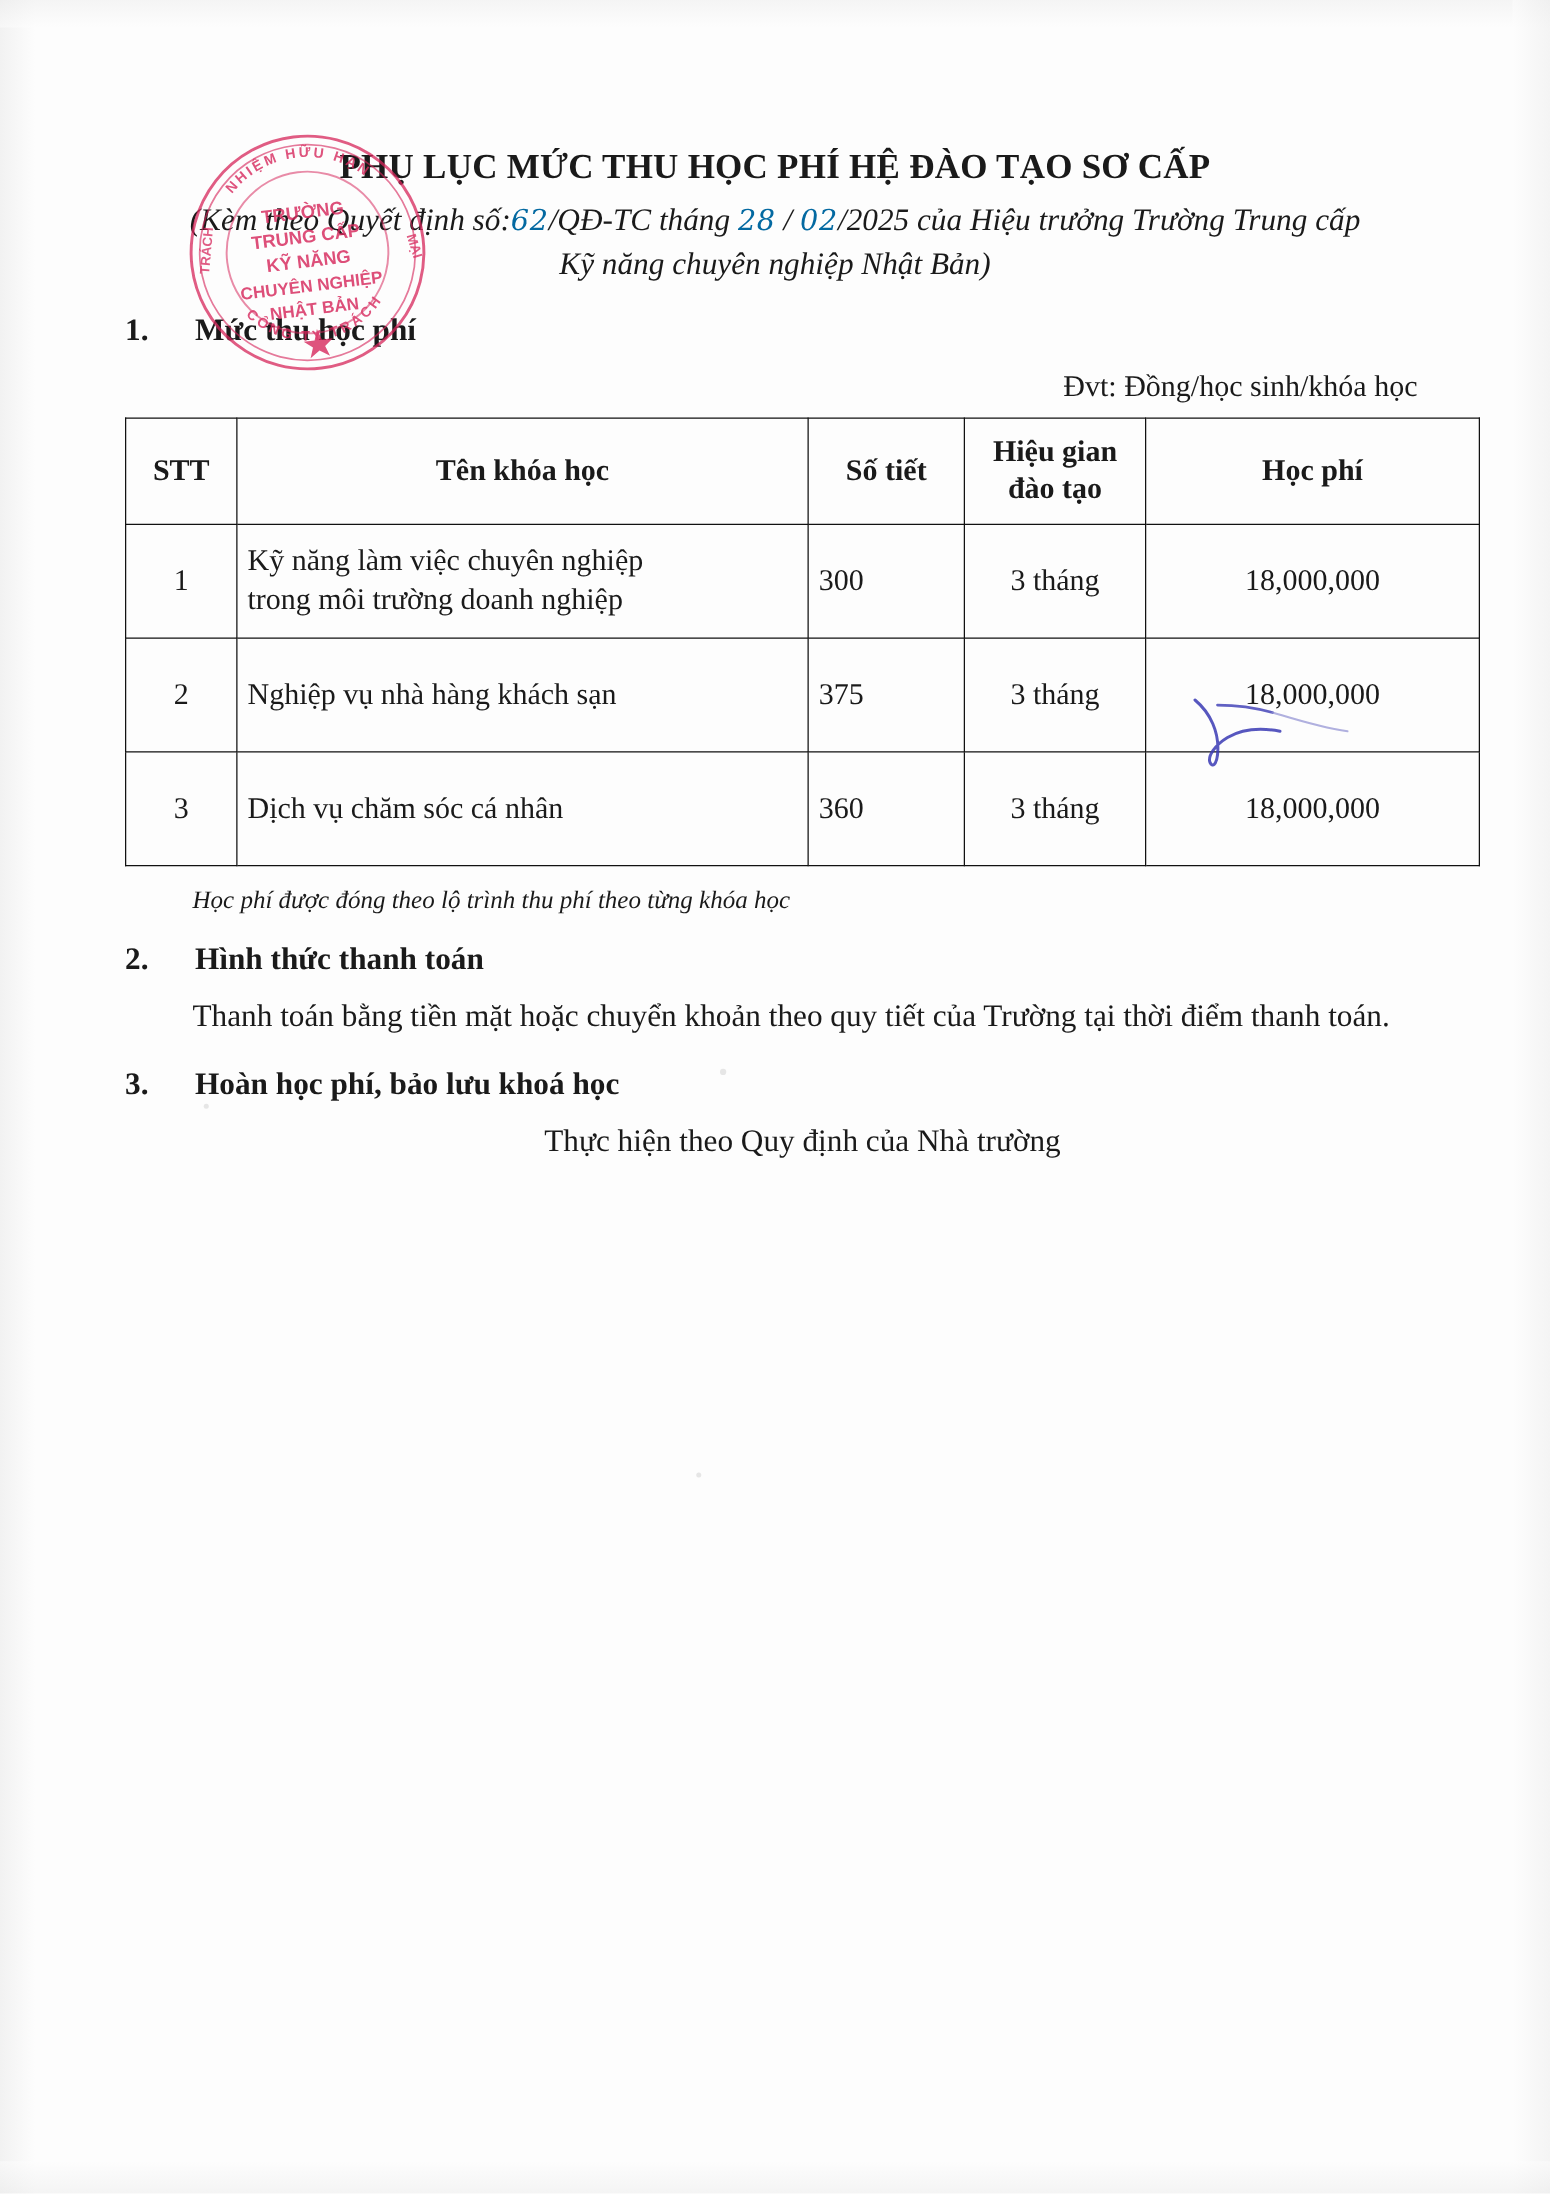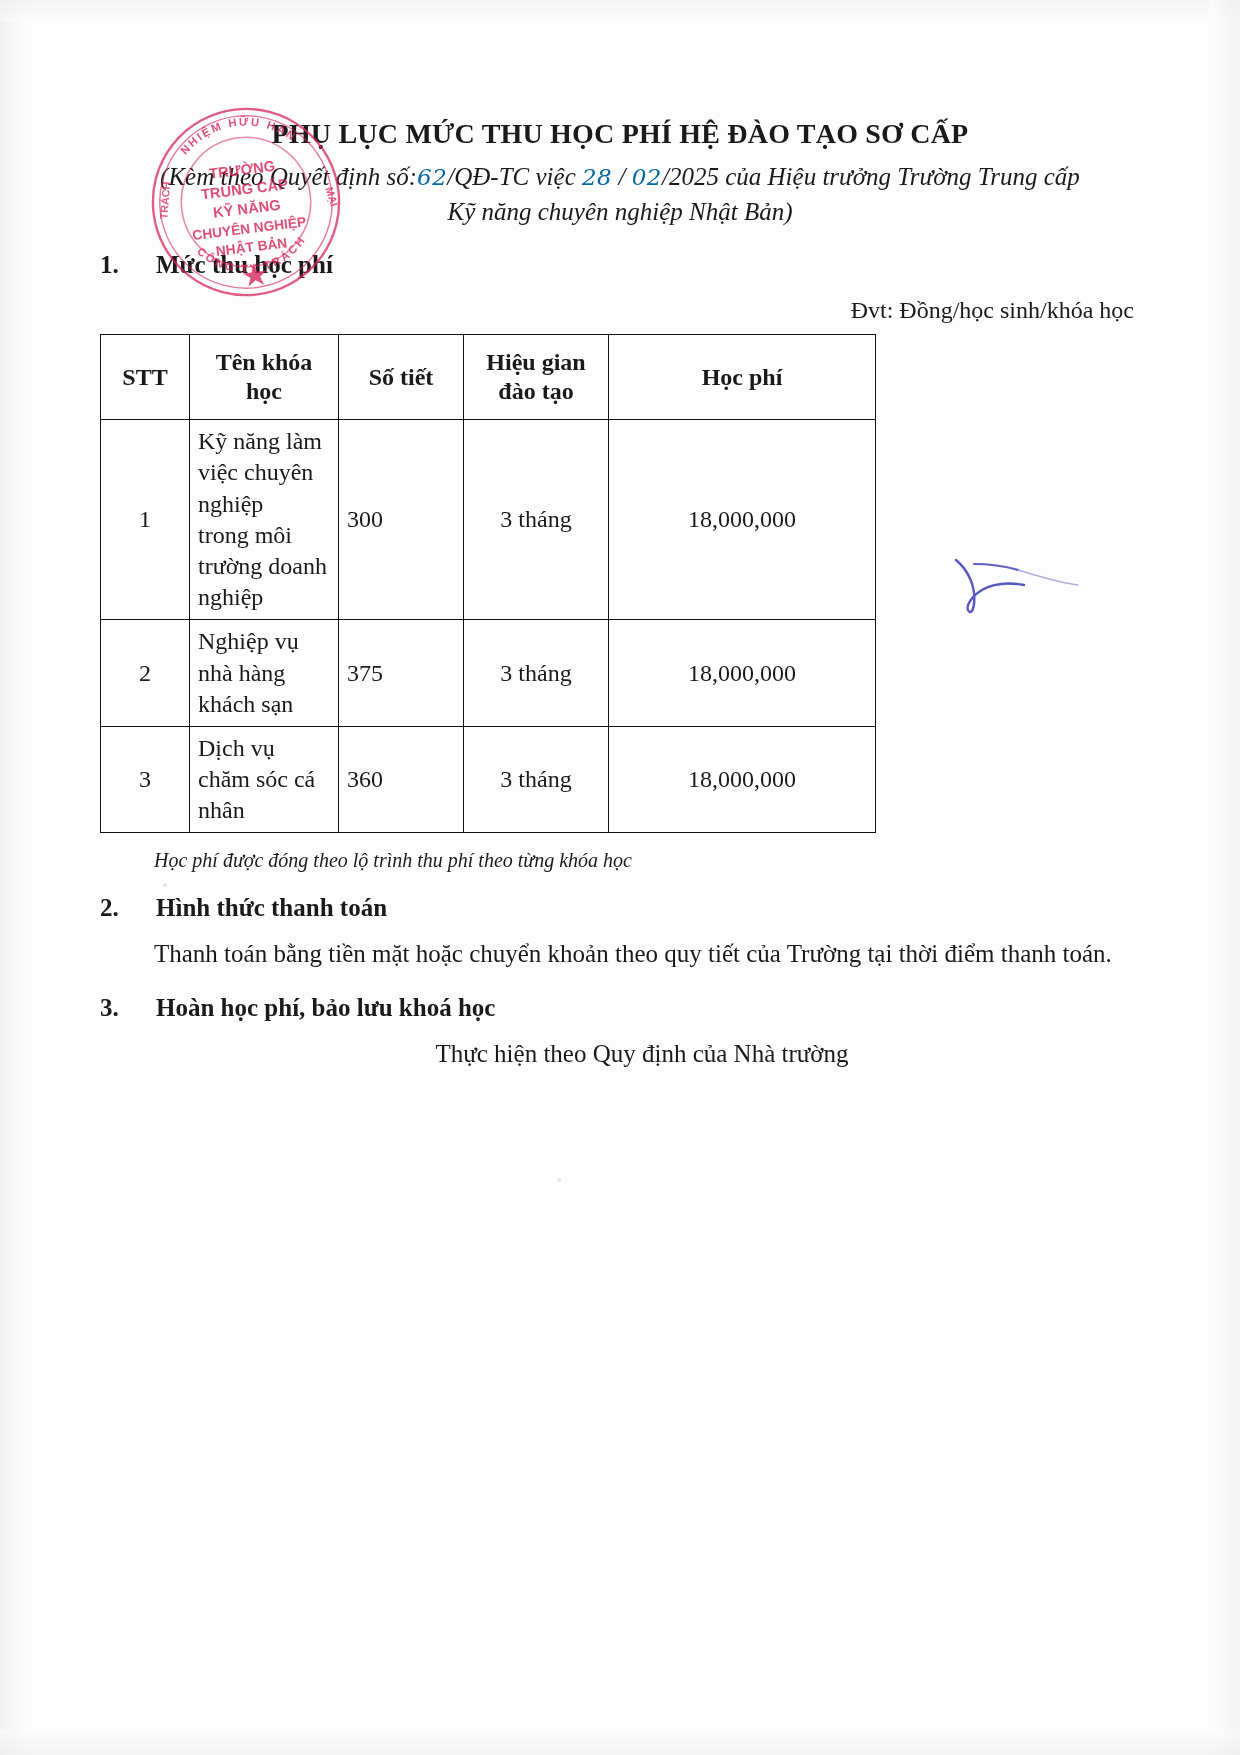--- a/index.html
+++ b/index.html
@@ -99,21 +99,21 @@
   .unit-line {
     text-align: right;
     font-size: 24px;
     margin: 18px 0 10px 0;
     padding-right: 6px;
   }
 
   
   table.fee-table {
     border-collapse: collapse;
-    width: 776px;
+    width: 1084px;
     margin: 0;
     table-layout: fixed;
   }
   table.fee-table th,
   table.fee-table td {
     border: 1.6px solid #111;
     font-size: 24px;
     padding: 6px 8px;
     vertical-align: middle;
   }
@@ -191,21 +191,21 @@
 
   <div class="speck" style="left:576px;top:855px;width:5px;height:5px;"></div>
   <div class="speck" style="left:163px;top:883px;width:4px;height:4px;"></div>
   <div class="speck" style="left:557px;top:1178px;width:4px;height:4px;"></div>
 
   <div class="content">
 
     <h1 class="doc-title">PHỤ LỤC MỨC THU HỌC PHÍ HỆ ĐÀO TẠO SƠ CẤP</h1>
 
     <p class="doc-subtitle">
-      <span>(Kèm theo Quyết định số:</span><span class="hw">62</span><span>/QĐ-TC việc</span>
+      <span>(Kèm theo Quyết định số:</span><span class="hw">62</span><span>/QĐ-TC tháng</span>
       <span class="hw">28</span>
       <span>/</span>
       <span class="hw">02</span><span>/2025 của Hiệu trưởng Trường Trung cấp</span><br>
       <span>Kỹ năng chuyên nghiệp Nhật Bản)</span>
     </p>
 
     <div class="section-head">
       <span class="section-num">1.</span>
       <span class="section-label">Mức thu học phí</span>
     </div>

